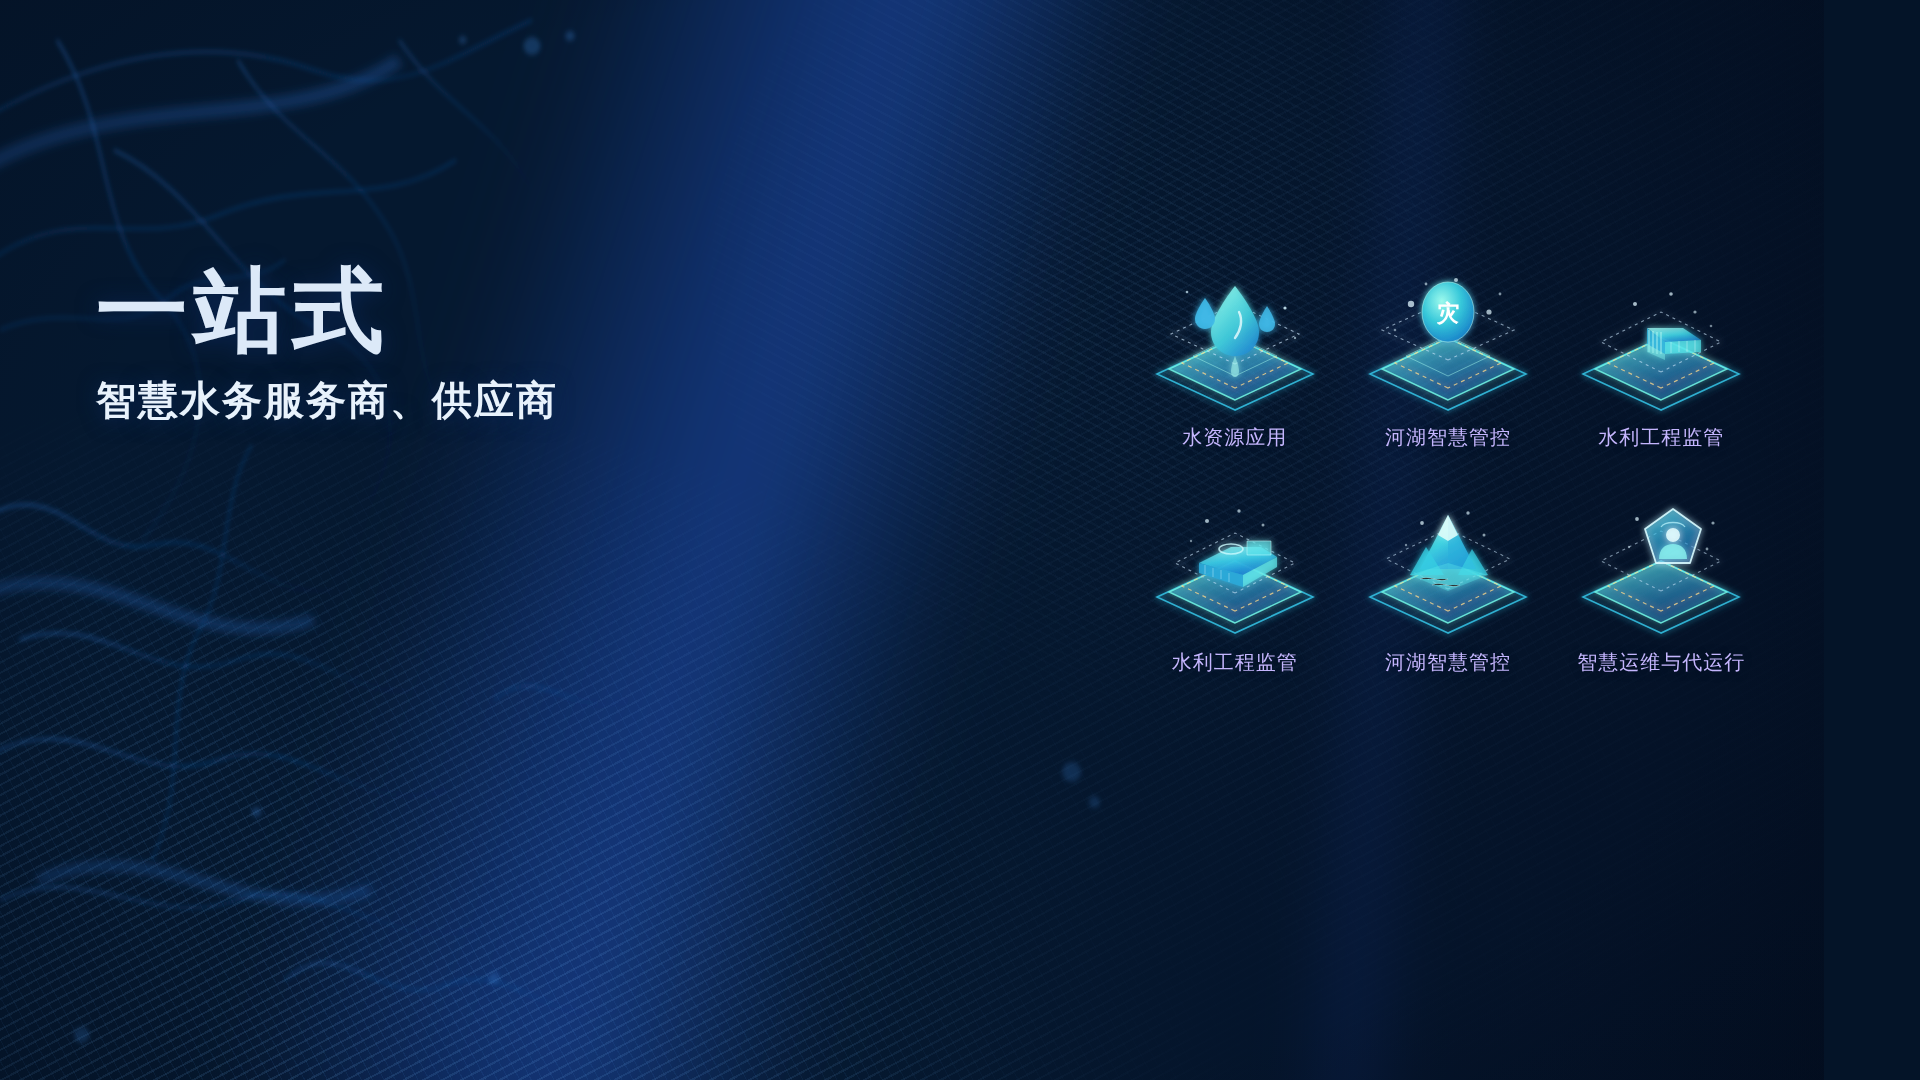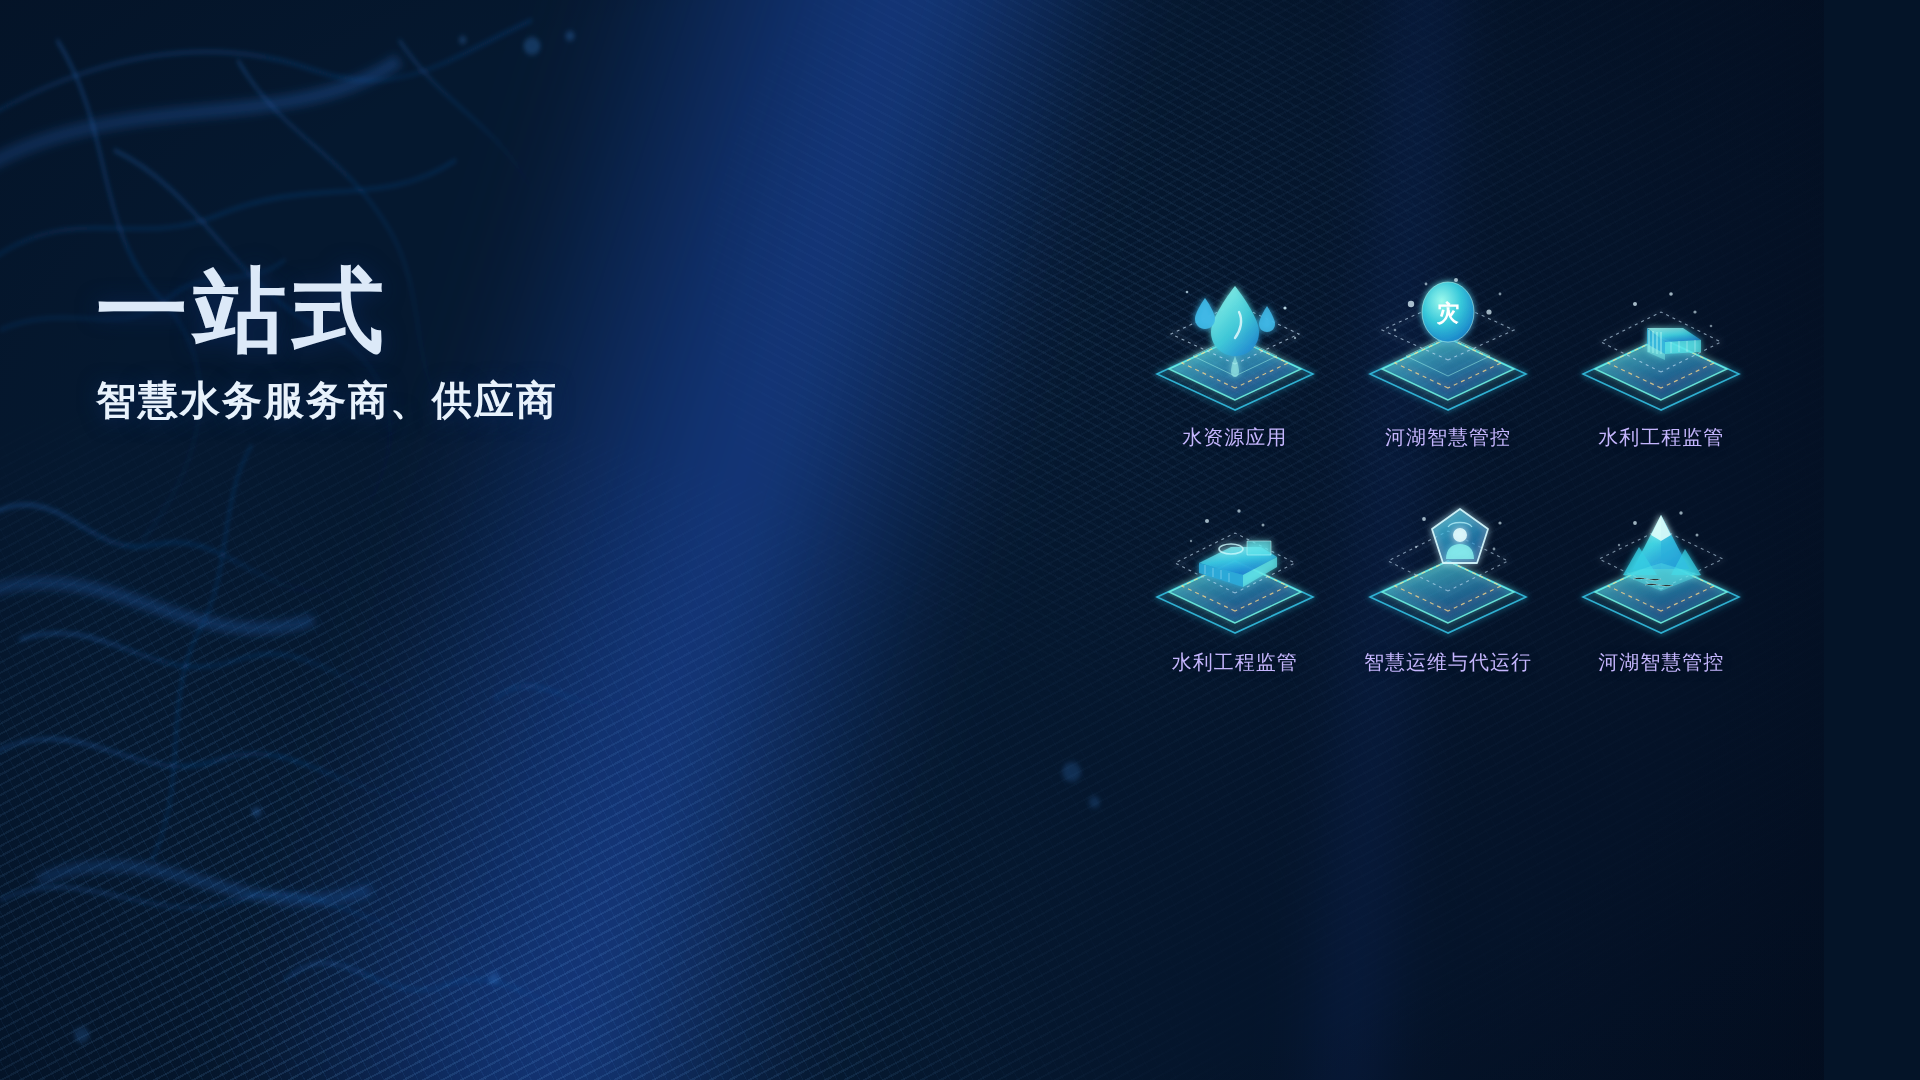--- a/index.html
+++ b/index.html
@@ -444,20 +444,70 @@
           </g>
         </svg>
       </div>
       <div class="cell-label">水利工程监管</div>
     </div>
 
     <div class="cell row2">
       <div class="icon-wrap">
         <svg viewBox="0 0 200 150" aria-hidden="true">
           <defs>
+            <linearGradient id="plateB2" x1="0" y1="0" x2="0.6" y2="1">
+              <stop offset="0%" stop-color="#63f0e6" stop-opacity="0.52"></stop>
+              <stop offset="100%" stop-color="#1a7ad6" stop-opacity="0.28"></stop>
+            </linearGradient>
+            <linearGradient id="mtG" x1="0.2" y1="0" x2="0.8" y2="1">
+              <stop offset="0%" stop-color="#b6fdf6"></stop>
+              <stop offset="45%" stop-color="#41d8e6"></stop>
+              <stop offset="100%" stop-color="#1a84d2"></stop>
+            </linearGradient>
+            <filter id="gl5" x="-60%" y="-60%" width="220%" height="220%">
+              <feGaussianBlur stdDeviation="3" result="b"></feGaussianBlur>
+              <feMerge>
+                  <feMergeNode in="b"></feMergeNode>
+                  <feMergeNode in="SourceGraphic"></feMergeNode>
+                </feMerge>
+            </filter>
+          </defs>
+          <g filter="url(#gl5)">
+            <polygon points="100,142 22,106 100,70 178,106" fill="none" stroke="#35c6e8" stroke-opacity="0.85" stroke-width="1.6"></polygon>
+            <polygon points="100,132 34,101 100,70 166,101" fill="url(#plateB2)" stroke="#6ef0e0" stroke-opacity="0.9" stroke-width="1.4"></polygon>
+            <polygon points="100,120 47,95 100,70 153,95" fill="none" stroke="#ffd98a" stroke-opacity="0.75" stroke-width="1.2" stroke-dasharray="4 4"></polygon>
+            <polygon points="100,98 38,68 100,38 162,68" fill="none" stroke="#cfe9ff" stroke-opacity="0.55" stroke-width="1.1" stroke-dasharray="3 4"></polygon>
+          </g>
+          <g filter="url(#gl5)">
+            <polygon points="100,24 72,78 128,78" fill="url(#mtG)" fill-opacity="0.85"></polygon>
+            <polygon points="100,24 100,78 128,78" fill="#2aaedb" fill-opacity="0.55"></polygon>
+            <polygon points="100,24 90,44 100,50 110,44" fill="#e6fffb" fill-opacity="0.85"></polygon>
+            <polygon points="78,56 62,84 96,84" fill="#36cfe3" fill-opacity="0.75"></polygon>
+            <polygon points="124,58 110,84 140,84" fill="#36cfe3" fill-opacity="0.7"></polygon>
+            <polygon points="62,84 100,100 140,84 100,72" fill="#58e4e8" fill-opacity="0.4"></polygon>
+            <g stroke="#d8fcff" stroke-opacity="0.55" stroke-width="0.9">
+              <path d="M72,88 C82,84 90,92 100,88"></path>
+              <path d="M84,94 C94,90 102,98 112,94"></path>
+            </g>
+          </g>
+          <g fill="#dff6ff">
+            <circle cx="74" cy="32" r="1.9" opacity="0.7"></circle>
+            <circle cx="120" cy="22" r="1.7" opacity="0.65"></circle>
+            <circle cx="136" cy="44" r="1.5" opacity="0.6"></circle>
+            <circle cx="58" cy="54" r="1.2" opacity="0.5"></circle>
+          </g>
+        </svg>
+      </div>
+      <div class="cell-label">河湖智慧管控</div>
+    </div>
+
+    <div class="cell row2">
+      <div class="icon-wrap">
+        <svg viewBox="0 0 200 150" aria-hidden="true">
+          <defs>
             <linearGradient id="plateB3" x1="0" y1="0" x2="0.6" y2="1">
               <stop offset="0%" stop-color="#63f0e6" stop-opacity="0.50"></stop>
               <stop offset="100%" stop-color="#1a7ad6" stop-opacity="0.26"></stop>
             </linearGradient>
             <linearGradient id="shieldG" x1="0.2" y1="0" x2="0.8" y2="1">
               <stop offset="0%" stop-color="#4fd8ea" stop-opacity="0.55"></stop>
               <stop offset="100%" stop-color="#1a7fd0" stop-opacity="0.35"></stop>
             </linearGradient>
             <filter id="gl6" x="-60%" y="-60%" width="220%" height="220%">
               <feGaussianBlur stdDeviation="3" result="b"></feGaussianBlur>
@@ -483,64 +533,14 @@
             <circle cx="76" cy="28" r="1.9" opacity="0.7"></circle>
             <circle cx="152" cy="32" r="1.6" opacity="0.6"></circle>
             <circle cx="146" cy="58" r="1.4" opacity="0.55"></circle>
             <circle cx="68" cy="56" r="1.2" opacity="0.5"></circle>
           </g>
         </svg>
       </div>
       <div class="cell-label">智慧运维与代运行</div>
     </div>
 
-    <div class="cell row2">
-      <div class="icon-wrap">
-        <svg viewBox="0 0 200 150" aria-hidden="true">
-          <defs>
-            <linearGradient id="plateB2" x1="0" y1="0" x2="0.6" y2="1">
-              <stop offset="0%" stop-color="#63f0e6" stop-opacity="0.52"></stop>
-              <stop offset="100%" stop-color="#1a7ad6" stop-opacity="0.28"></stop>
-            </linearGradient>
-            <linearGradient id="mtG" x1="0.2" y1="0" x2="0.8" y2="1">
-              <stop offset="0%" stop-color="#b6fdf6"></stop>
-              <stop offset="45%" stop-color="#41d8e6"></stop>
-              <stop offset="100%" stop-color="#1a84d2"></stop>
-            </linearGradient>
-            <filter id="gl5" x="-60%" y="-60%" width="220%" height="220%">
-              <feGaussianBlur stdDeviation="3" result="b"></feGaussianBlur>
-              <feMerge>
-                  <feMergeNode in="b"></feMergeNode>
-                  <feMergeNode in="SourceGraphic"></feMergeNode>
-                </feMerge>
-            </filter>
-          </defs>
-          <g filter="url(#gl5)">
-            <polygon points="100,142 22,106 100,70 178,106" fill="none" stroke="#35c6e8" stroke-opacity="0.85" stroke-width="1.6"></polygon>
-            <polygon points="100,132 34,101 100,70 166,101" fill="url(#plateB2)" stroke="#6ef0e0" stroke-opacity="0.9" stroke-width="1.4"></polygon>
-            <polygon points="100,120 47,95 100,70 153,95" fill="none" stroke="#ffd98a" stroke-opacity="0.75" stroke-width="1.2" stroke-dasharray="4 4"></polygon>
-            <polygon points="100,98 38,68 100,38 162,68" fill="none" stroke="#cfe9ff" stroke-opacity="0.55" stroke-width="1.1" stroke-dasharray="3 4"></polygon>
-          </g>
-          <g filter="url(#gl5)">
-            <polygon points="100,24 72,78 128,78" fill="url(#mtG)" fill-opacity="0.85"></polygon>
-            <polygon points="100,24 100,78 128,78" fill="#2aaedb" fill-opacity="0.55"></polygon>
-            <polygon points="100,24 90,44 100,50 110,44" fill="#e6fffb" fill-opacity="0.85"></polygon>
-            <polygon points="78,56 62,84 96,84" fill="#36cfe3" fill-opacity="0.75"></polygon>
-            <polygon points="124,58 110,84 140,84" fill="#36cfe3" fill-opacity="0.7"></polygon>
-            <polygon points="62,84 100,100 140,84 100,72" fill="#58e4e8" fill-opacity="0.4"></polygon>
-            <g stroke="#d8fcff" stroke-opacity="0.55" stroke-width="0.9">
-              <path d="M72,88 C82,84 90,92 100,88"></path>
-              <path d="M84,94 C94,90 102,98 112,94"></path>
-            </g>
-          </g>
-          <g fill="#dff6ff">
-            <circle cx="74" cy="32" r="1.9" opacity="0.7"></circle>
-            <circle cx="120" cy="22" r="1.7" opacity="0.65"></circle>
-            <circle cx="136" cy="44" r="1.5" opacity="0.6"></circle>
-            <circle cx="58" cy="54" r="1.2" opacity="0.5"></circle>
-          </g>
-        </svg>
-      </div>
-      <div class="cell-label">河湖智慧管控</div>
-    </div>
-
   </div>
 </div>
 
 </body></html>

